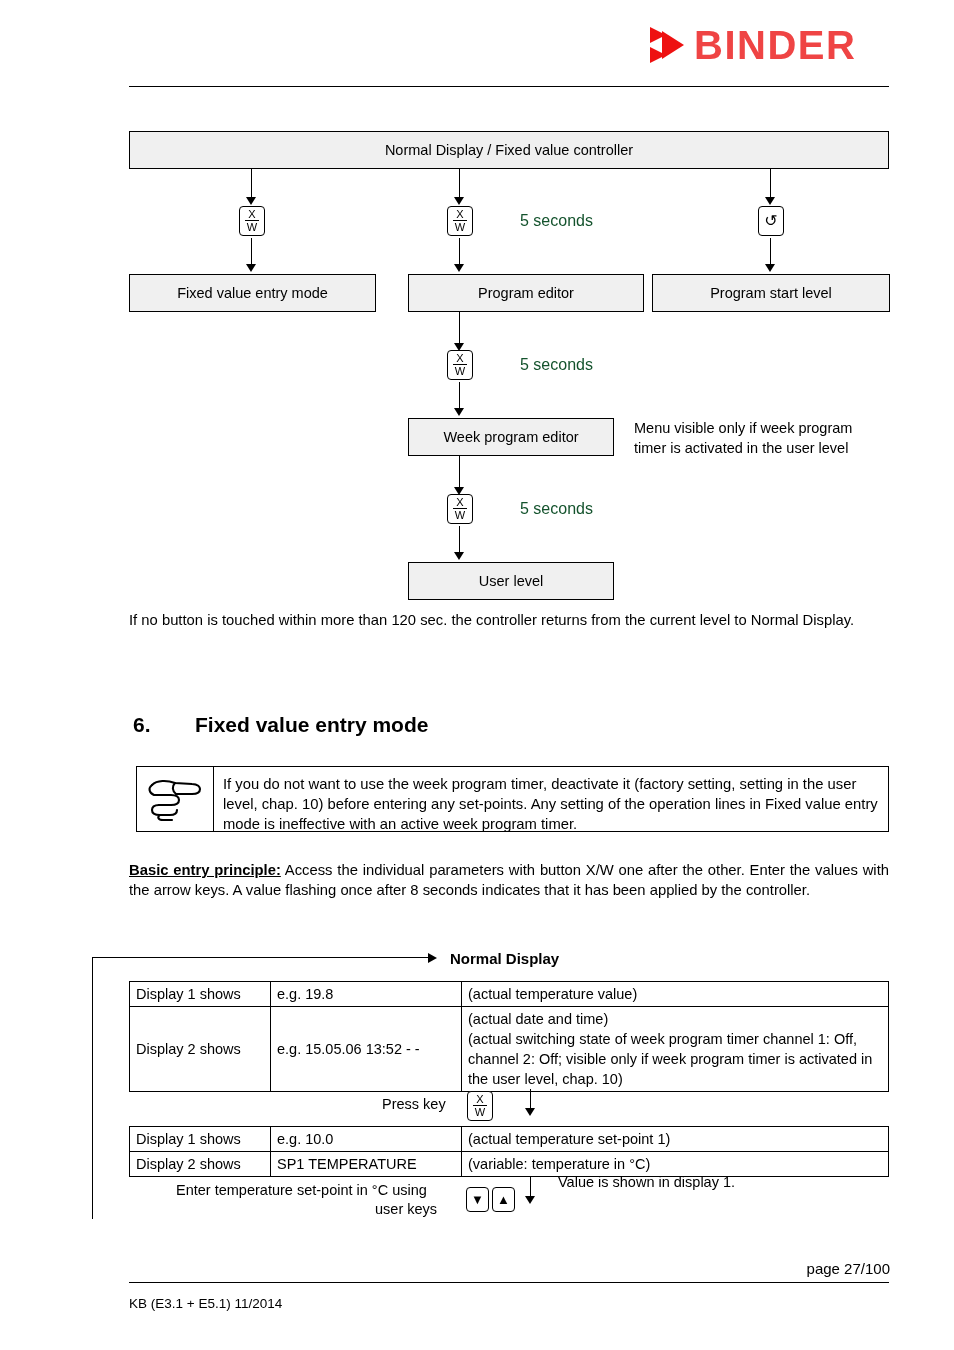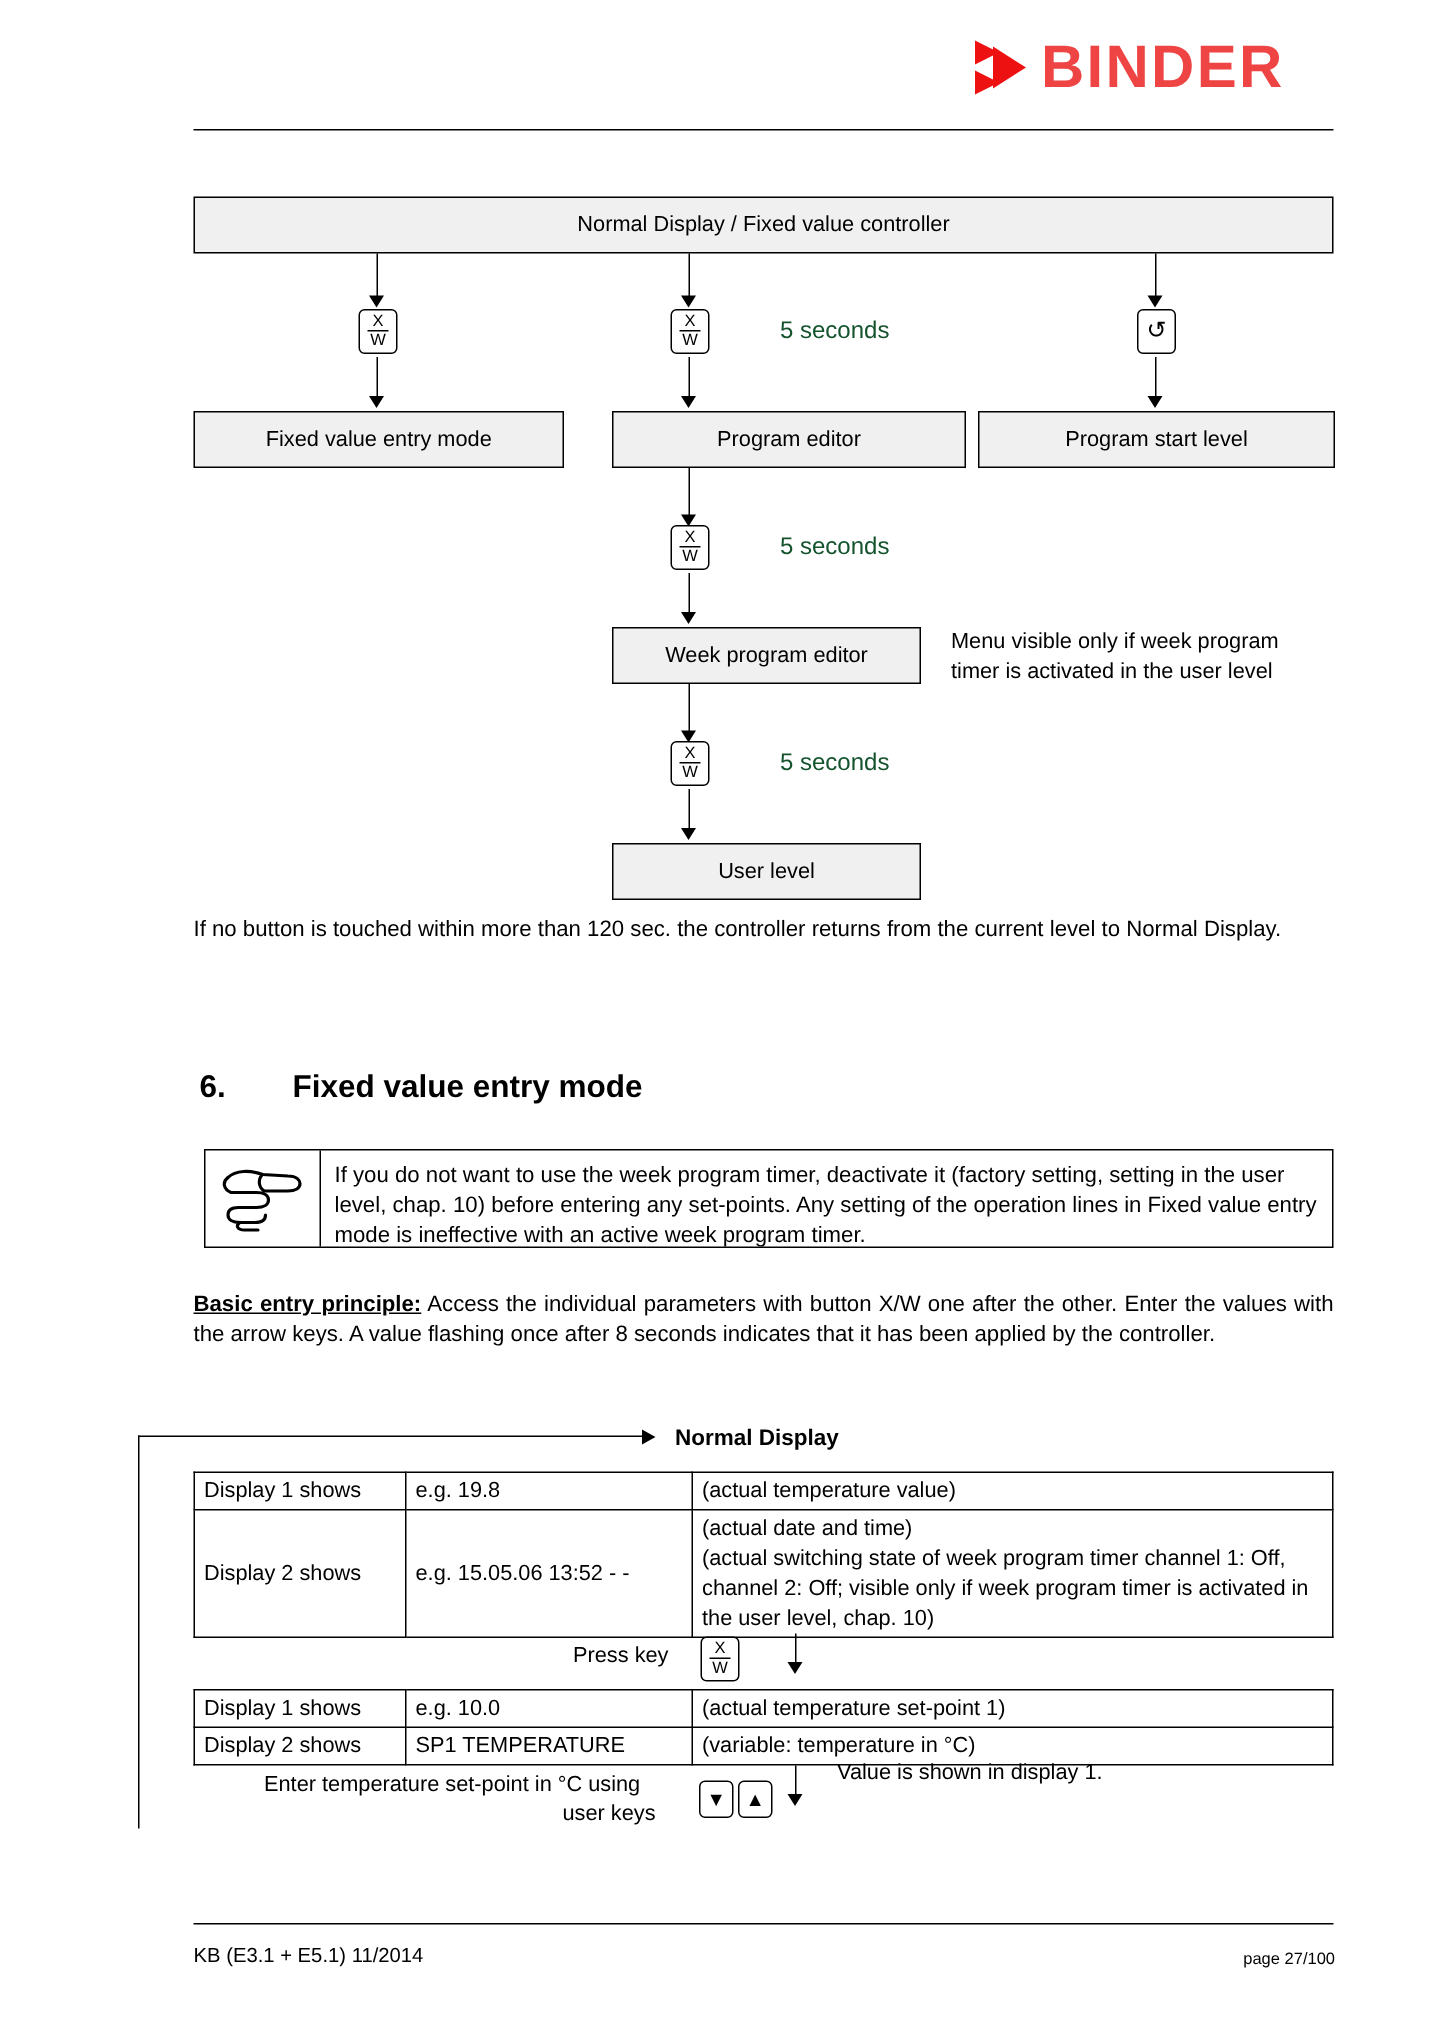--- a/index.html
+++ b/index.html
@@ -214,22 +214,21 @@
   .footer-left {
     position: absolute;
     left: 129px;
     top: 1296px;
     font-size: 13.5px;
   }
   .footer-right {
     position: absolute;
     right: 64px;
     top: 1260px;
-    font-size: 11px;
-    margin-top: 40px;
+    font-size: 15px;
   }
 </style>
 </head>
 <body>
 
 <div id="page">
 
   <div class="logo">
     <svg class="logo-mark" viewBox="0 0 40 40">
       <polygon points="2,2 18,10 2,18" fill="#ee1111"></polygon>

